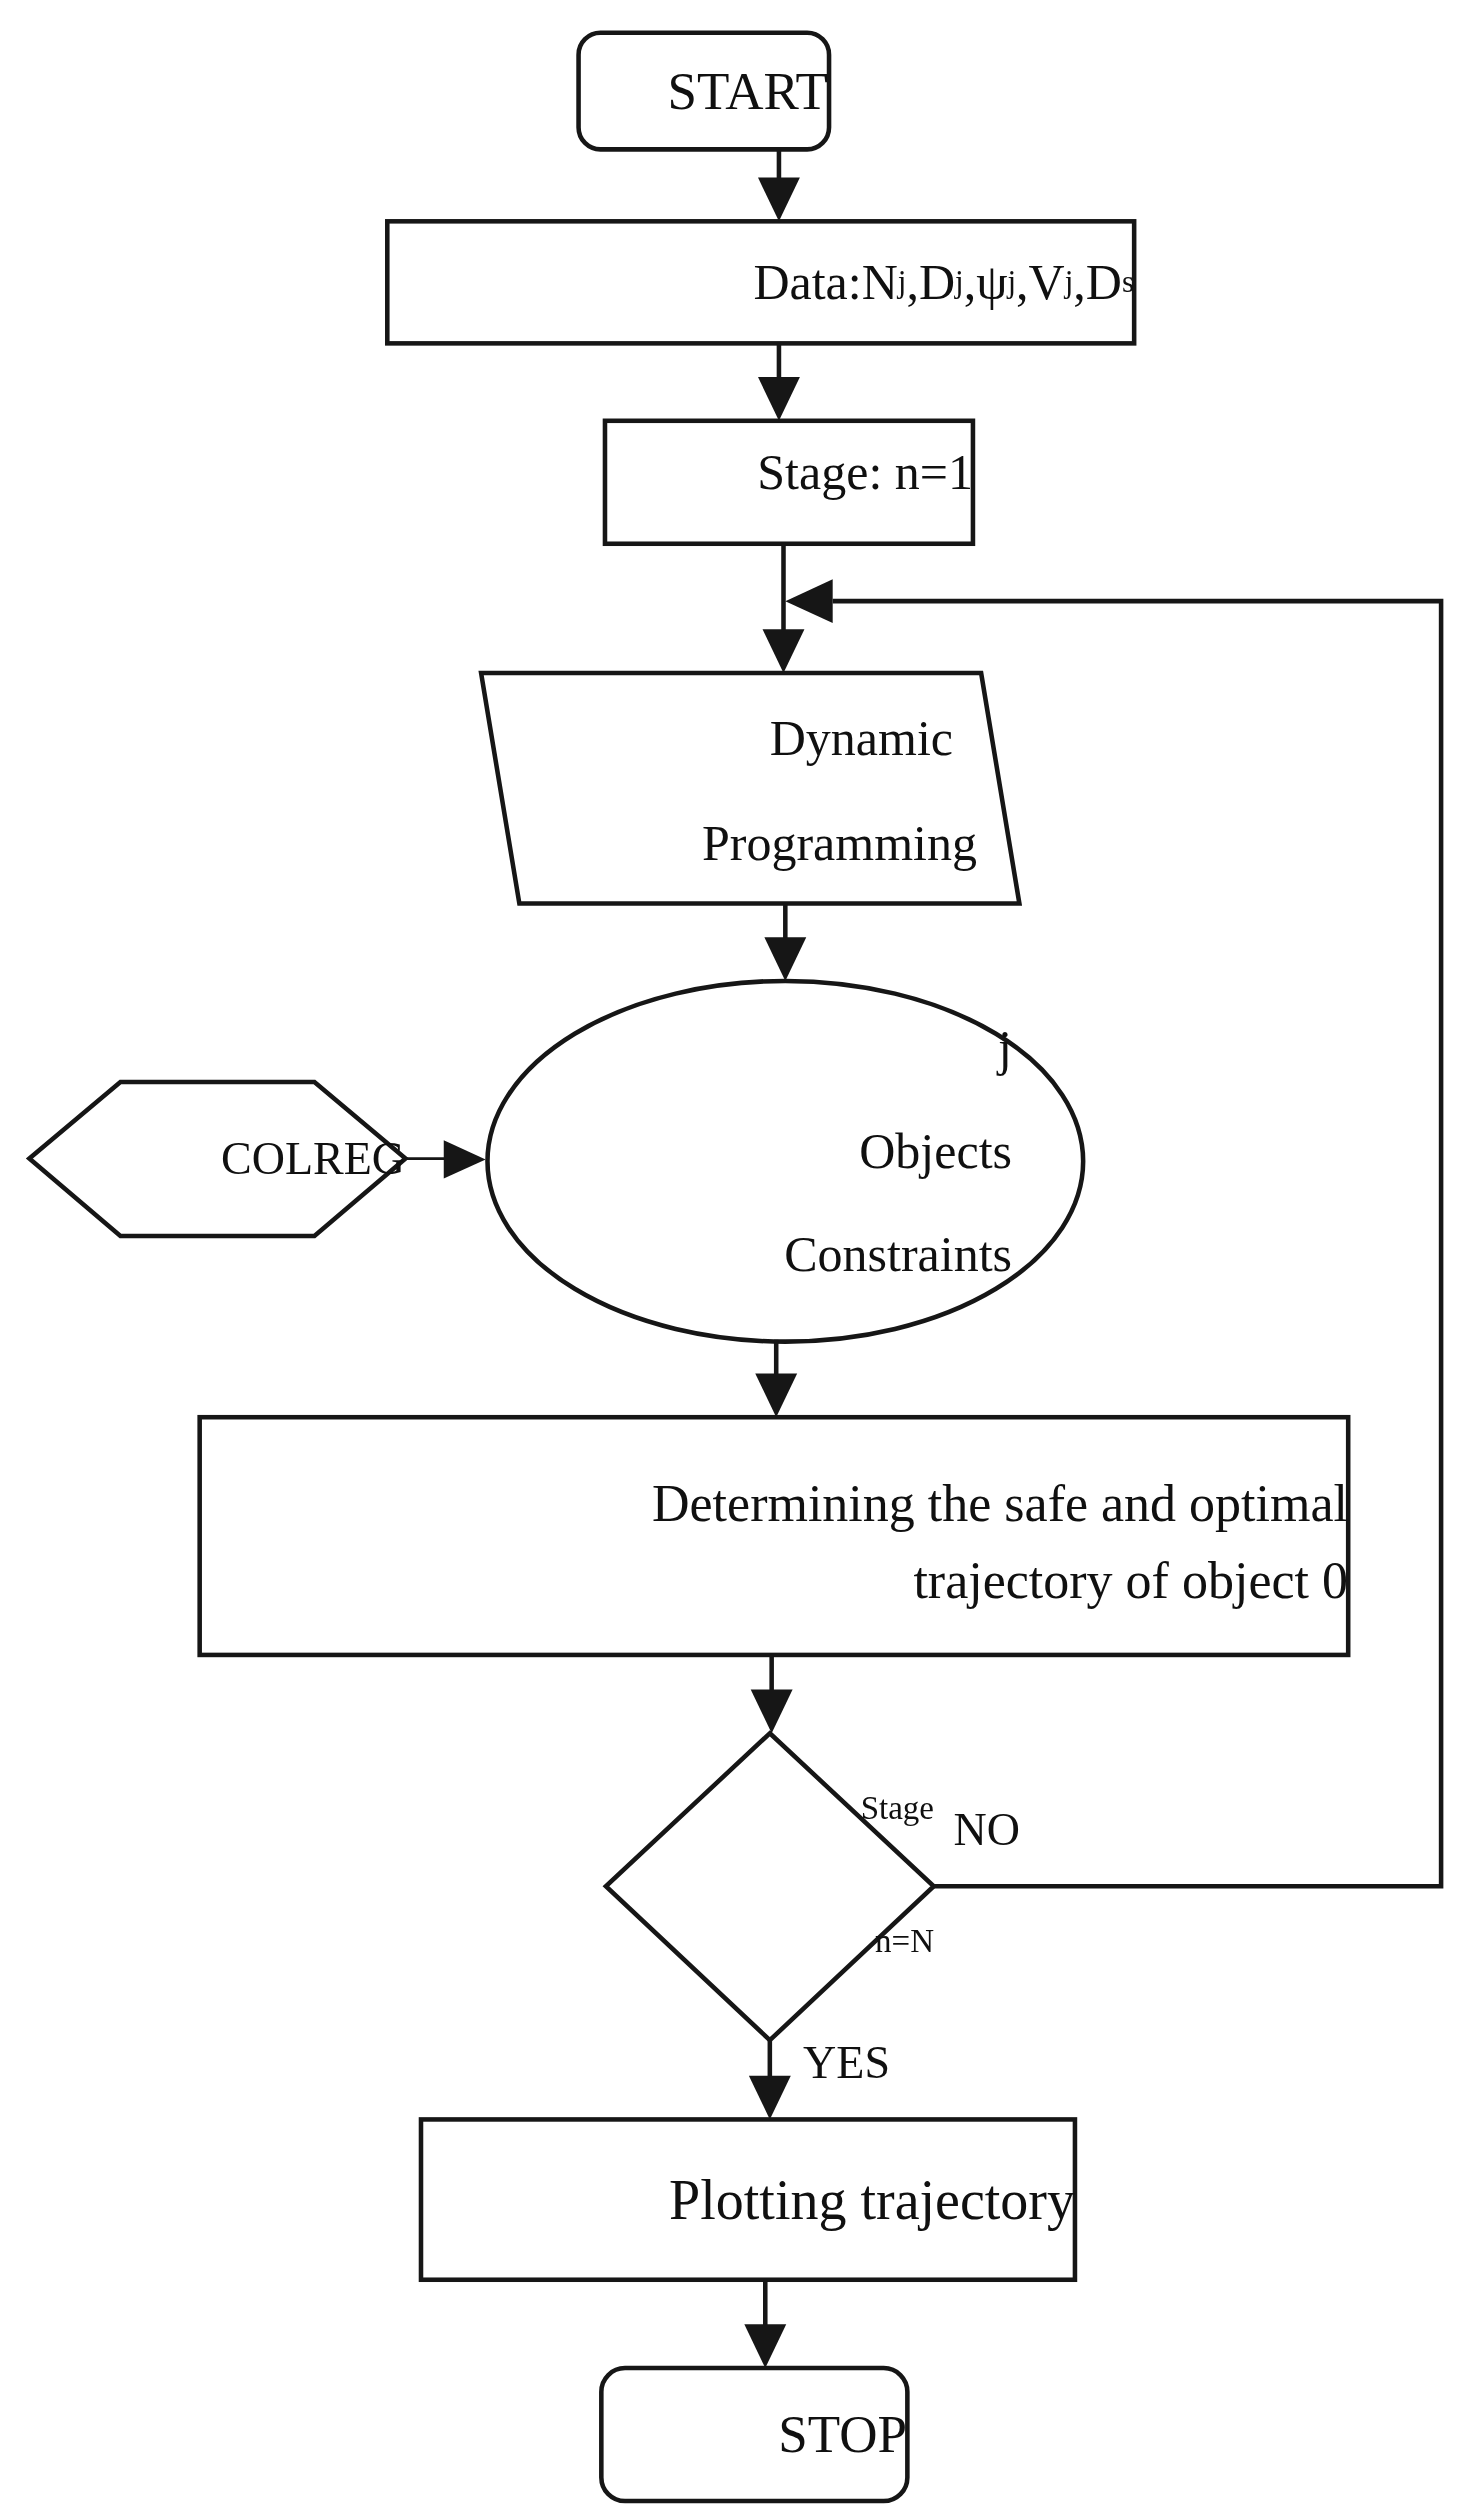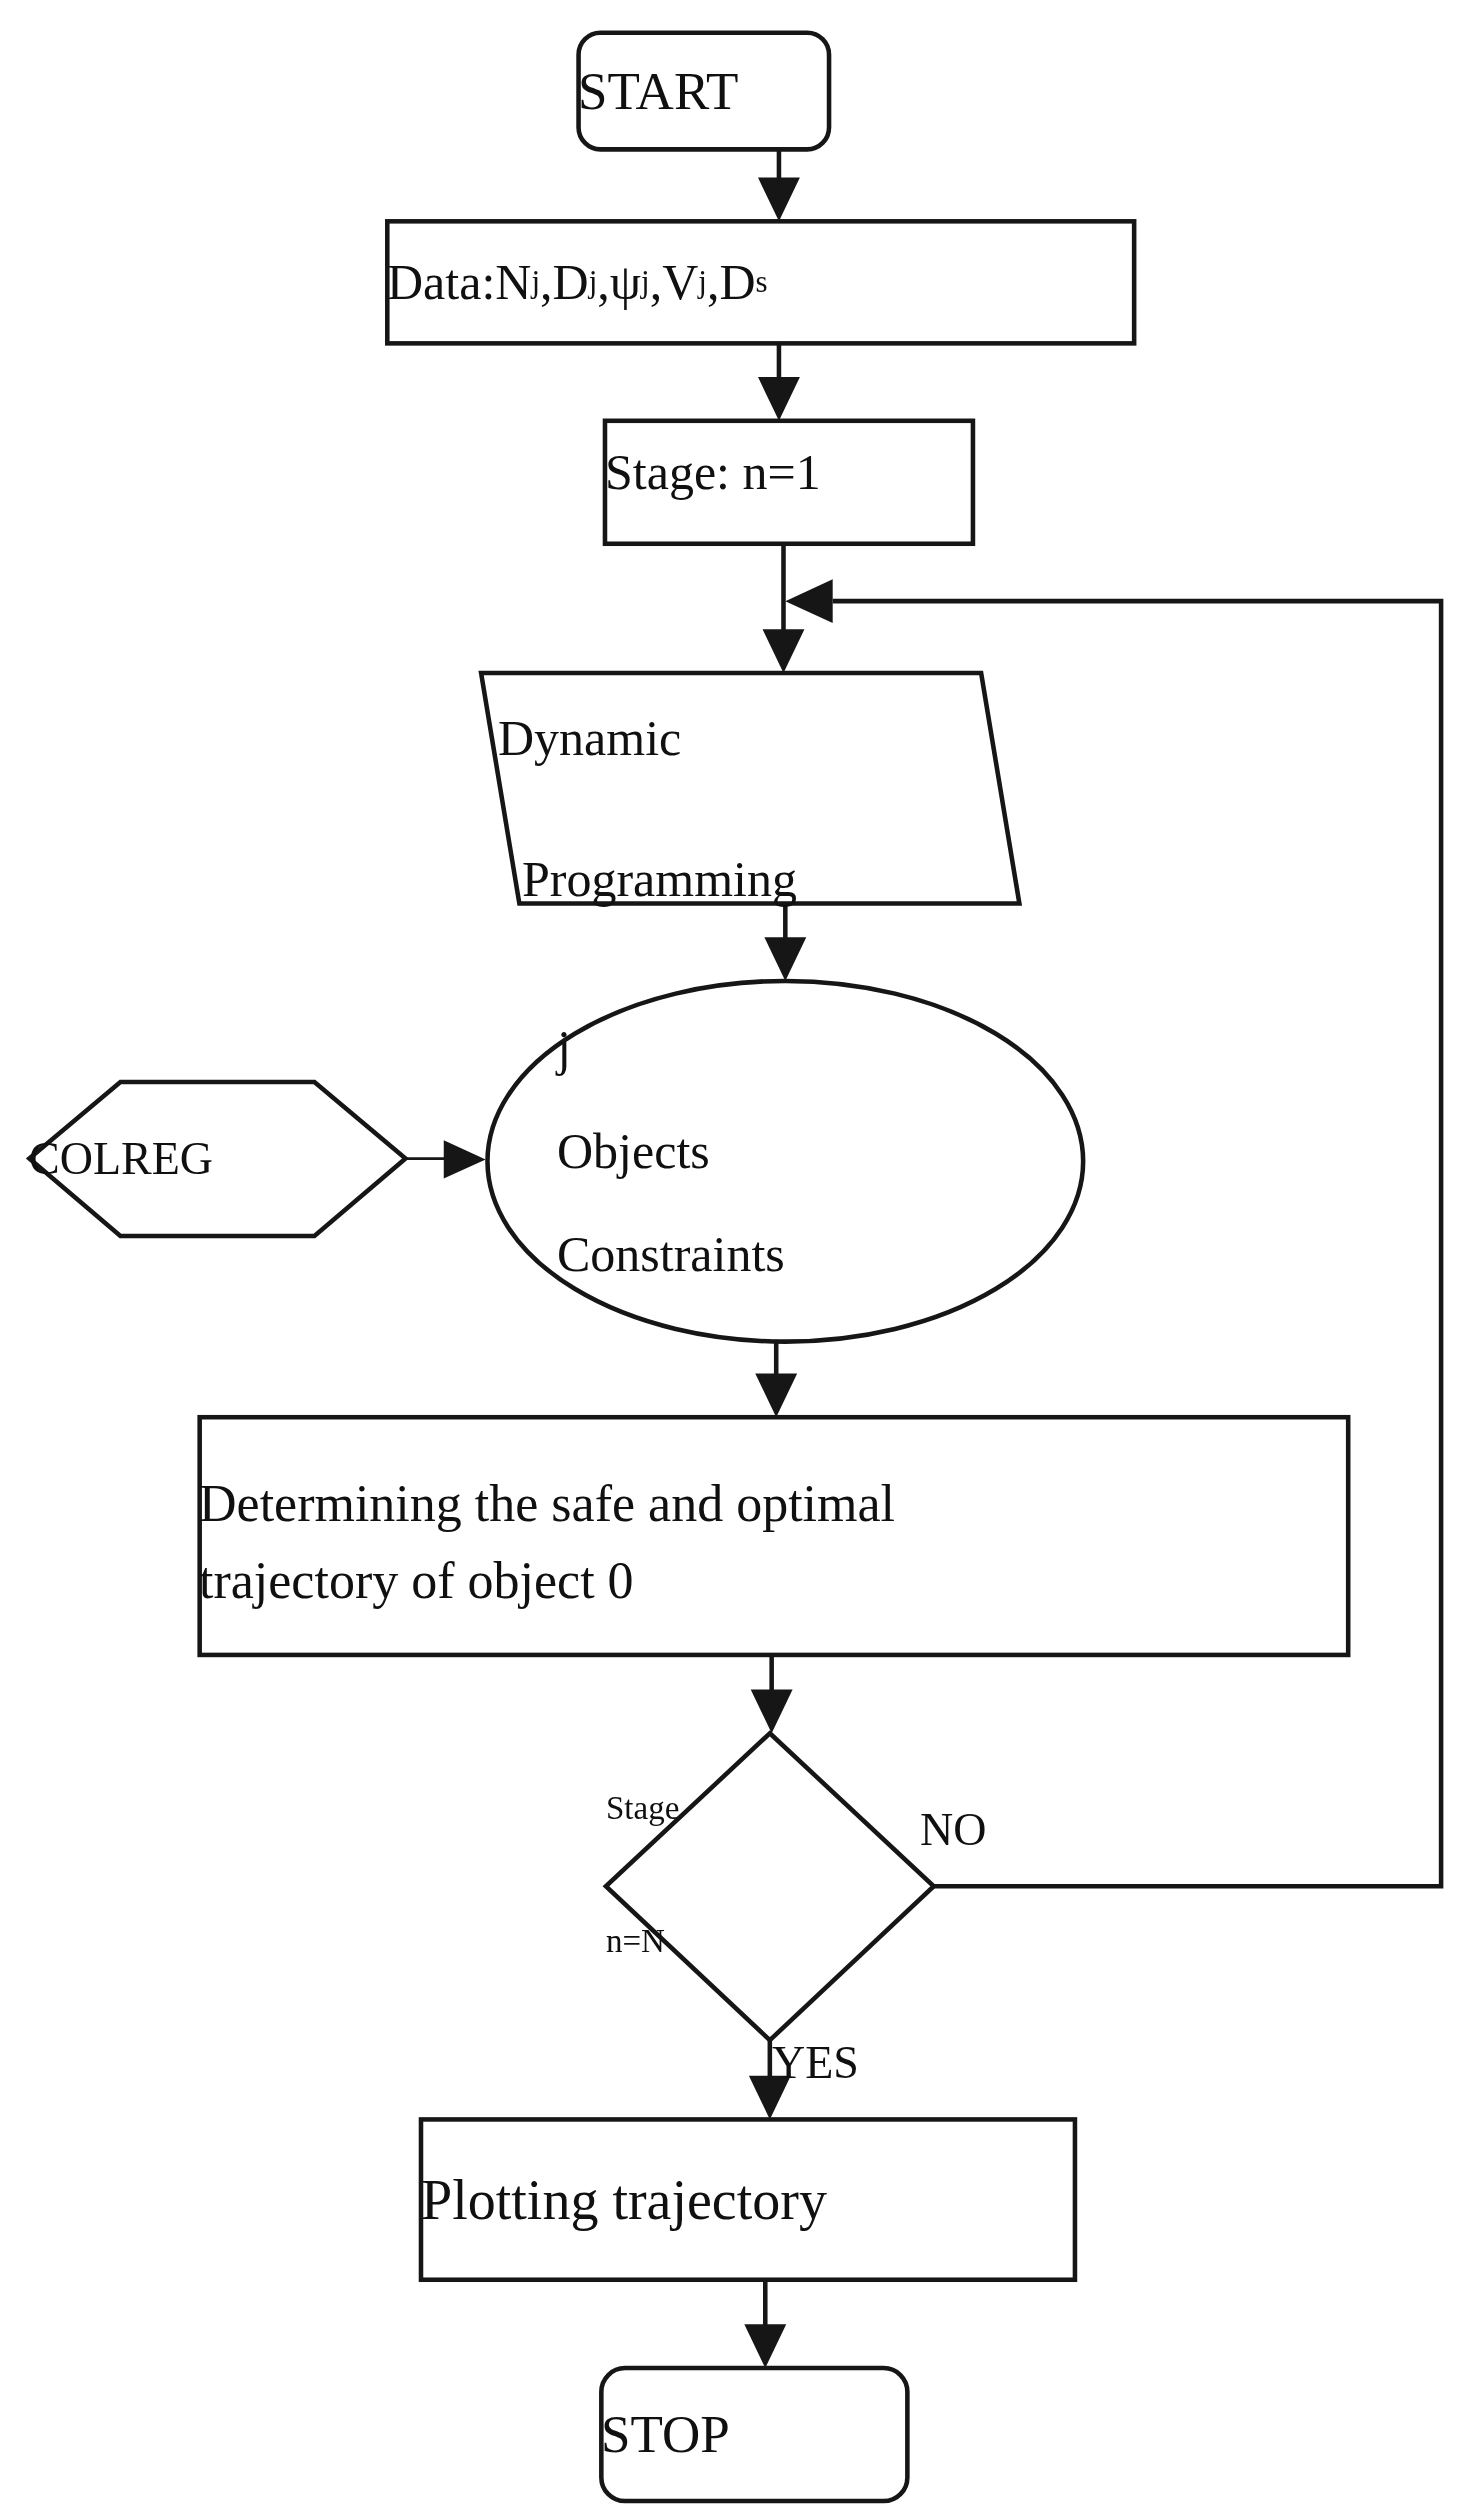--- a/index.html
+++ b/index.html
@@ -7,21 +7,21 @@
     position:relative;
     width:1475px;height:2512px;
     background:#ffffff;
     font-family:"Liberation Serif","DejaVu Serif",serif;
     color:#101010;
     overflow:hidden;
   }
   .canvas svg{position:absolute;left:0;top:0;}
   .label{
     position:absolute;
-    display:flex;align-items:center;justify-content:flex-start;
+    display:flex;align-items:center;justify-content:flex-end;
     text-align:center;
     color:#101010;
     white-space:nowrap;
     line-height:1;
   }
   .sb{
     font-size:0.62em;
     vertical-align:-0.28em;
     line-height:0;
   }
@@ -115,21 +115,21 @@
       <sub class="sb">s</sub>
   </div>
 
   <div class="label f-stage" style="left:605px;top:410px;width:368px;height:123px;">
     <span>Stage: n=1</span>
   </div>
 
   <div class="label f-dp" style="left:498px;top:706px;width:455px;height:64px;">
     <span>Dynamic</span>
   </div>
-  <div class="label f-dp" style="left:522px;top:811px;width:455px;height:64px;margin-top:36px;">
+  <div class="label f-dp" style="left:522px;top:811px;width:455px;height:64px;">
     <span>Programming</span>
   </div>
 
   <div class="label f-ell" style="left:557px;top:1016px;width:455px;height:64px;">
     <span>j</span>
   </div>
   <div class="label f-ell" style="left:557px;top:1222px;width:455px;height:64px;">
     <span>Constraints</span>
   </div>
   <div class="label f-ell" style="left:557px;top:1119px;width:455px;height:64px;">

